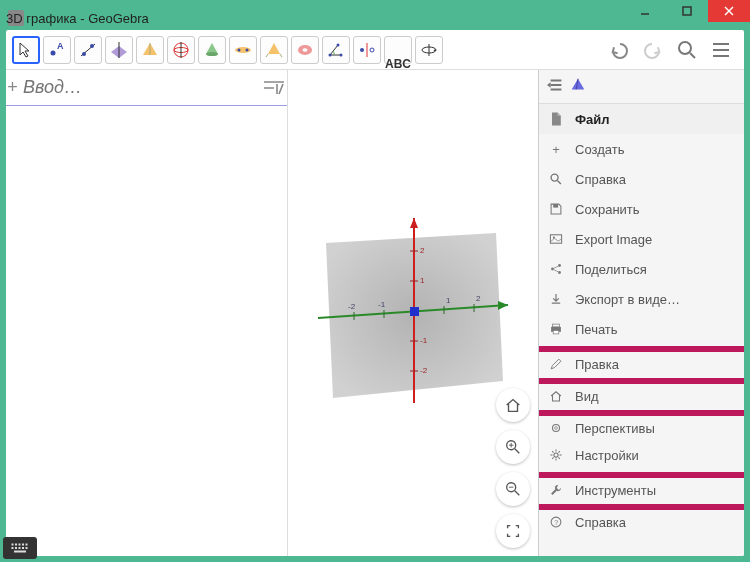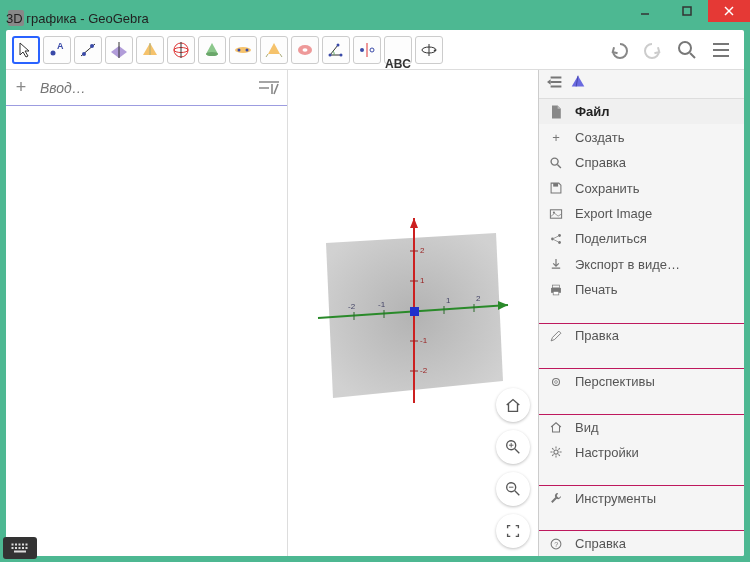--- a/index.html
+++ b/index.html
@@ -15,33 +15,33 @@
   .toolbar { height: 40px; display: flex; align-items: center; padding: 4px 6px; border-bottom: 1px solid #ddd; }
   .tool-btn { width: 28px; height: 28px; border: 1px solid #ccc; border-radius: 3px; margin-right: 3px; background: #fdfdfd; display:flex; align-items:center; justify-content:center; }
   .tool-btn.active { border: 2px solid #2962ff; }
   .tool-btn svg { width: 20px; height: 20px; }
   .toolbar .spacer { flex: 1; }
   .top-right-icon { width: 34px; height: 34px; display:flex; align-items:center; justify-content:center; color:#777; border-radius:4px; }
   .main { flex: 1; display: flex; overflow: hidden; }
   .algebra-panel { width: 282px; border-right: 1px solid #ddd; display: flex; flex-direction: column; }
   .input-row { height: 36px; display: flex; align-items: center; border-bottom: 1px solid #9c9ce0; }
   .plus-btn { width: 30px; height: 36px; display:flex; align-items:center; justify-content:center; color:#888; font-size:18px; }
-  .input-field { flex:1; border:none; outline:none; font-size:14px; color:#666; padding: 0 4px; font-style: italic; }
+  .input-field { flex:1; border:none; outline:none; font-size:18px; color:#666; padding: 0 4px; font-style: italic; }
   .input-kbd { width: 36px; height:36px; display:flex; align-items:center; justify-content:center; }
   .view3d { flex:1; position: relative; background: #fff; }
   .view3d .plane { position: absolute; left: 50%; top: 50%; transform: translate(-50%, -50%); }
   .float-controls { position: absolute; right: 8px; bottom: 8px; display: flex; flex-direction: column; gap: 8px; }
   .float-btn { width: 34px; height: 34px; border-radius: 50%; background: #fff; box-shadow: 0 1px 3px rgba(0,0,0,0.25); display:flex; align-items:center; justify-content:center; color:#555; }
   .menu-panel { width: 206px; background: #f5f5f5; border-left: 1px solid #ccc; display:flex; flex-direction: column; }
   .menu-head { height: 34px; display:flex; align-items:center; gap:4px; padding: 0 8px; border-bottom: 1px solid #ddd; }
   .menu-head .back { color:#777; }
   .menu-head .tri-icon svg { width:18px; height:18px; }
   .menu-item { height: 30px; display:flex; align-items:center; padding: 0 8px; gap: 10px; color:#555; }
   .menu-item.strong { color:#222; font-weight: 600; background:#f0f0f0; }
-  .menu-item.section-top { border-top: 1px solid #be185d; margin-top: 20px; }
+  .menu-item.section-top { border-top: 6px solid #be185d; margin-top: 2px; }
   .menu-item .mi-icon { width: 18px; height:18px; display:flex; align-items:center; justify-content:center; color:#777; }
   .keyboard-btn { position: absolute; left: 3px; bottom: 3px; width: 34px; height: 22px; background: #333; border-radius: 3px; display:flex; align-items:center; justify-content:center; }
   .abc-label { font-size: 12px; font-weight: bold; color: #333; margin-top: 28px; }
 </style>
 </head>
 <body>
 
 <div class="window">
   <div class="titlebar">
     <div class="app-icon"></div>
@@ -358,33 +358,33 @@
             <span class="mi-icon">
               <svg width="14" height="14" viewBox="0 0 20 20">
                 <path d="M3 17 L5 12 L14 3 L17 6 L8 15 Z" fill="none" stroke="#777" stroke-width="1.3"></path>
               </svg>
             </span>
             <span>Правка</span>
           </div>
         <div class="menu-item section-top">
             <span class="mi-icon">
               <svg width="14" height="14" viewBox="0 0 20 20">
+                <path d="M3 10 L10 4 L17 10 M5 9 V17 H15 V9" fill="none" stroke="#777" stroke-width="1.5"></path>
+              </svg>
+            </span>
+            <span>Вид</span>
+          </div>
+        <div class="menu-item section-top">
+            <span class="mi-icon">
+              <svg width="14" height="14" viewBox="0 0 20 20">
                 <circle cx="10" cy="10" r="5" fill="none" stroke="#777" stroke-width="1.5"></circle>
                 <circle cx="10" cy="10" r="2" fill="none" stroke="#777"></circle>
               </svg>
             </span>
             <span>Перспективы</span>
-          </div>
-        <div class="menu-item section-top">
-            <span class="mi-icon">
-              <svg width="14" height="14" viewBox="0 0 20 20">
-                <path d="M3 10 L10 4 L17 10 M5 9 V17 H15 V9" fill="none" stroke="#777" stroke-width="1.5"></path>
-              </svg>
-            </span>
-            <span>Вид</span>
           </div>
         <div class="menu-item">
             <span class="mi-icon">
               <svg width="14" height="14" viewBox="0 0 20 20">
                 <circle cx="10" cy="10" r="3" fill="none" stroke="#777" stroke-width="1.5"></circle>
                 <path d="M10 2 V5 M10 15 V18 M2 10 H5 M15 10 H18 M4.5 4.5 L6.5 6.5 M13.5 13.5 L15.5 15.5 M15.5 4.5 L13.5 6.5 M6.5 13.5 L4.5 15.5" stroke="#777" stroke-width="1.5"></path>
               </svg>
             </span>
             <span>Настройки</span>
           </div>

